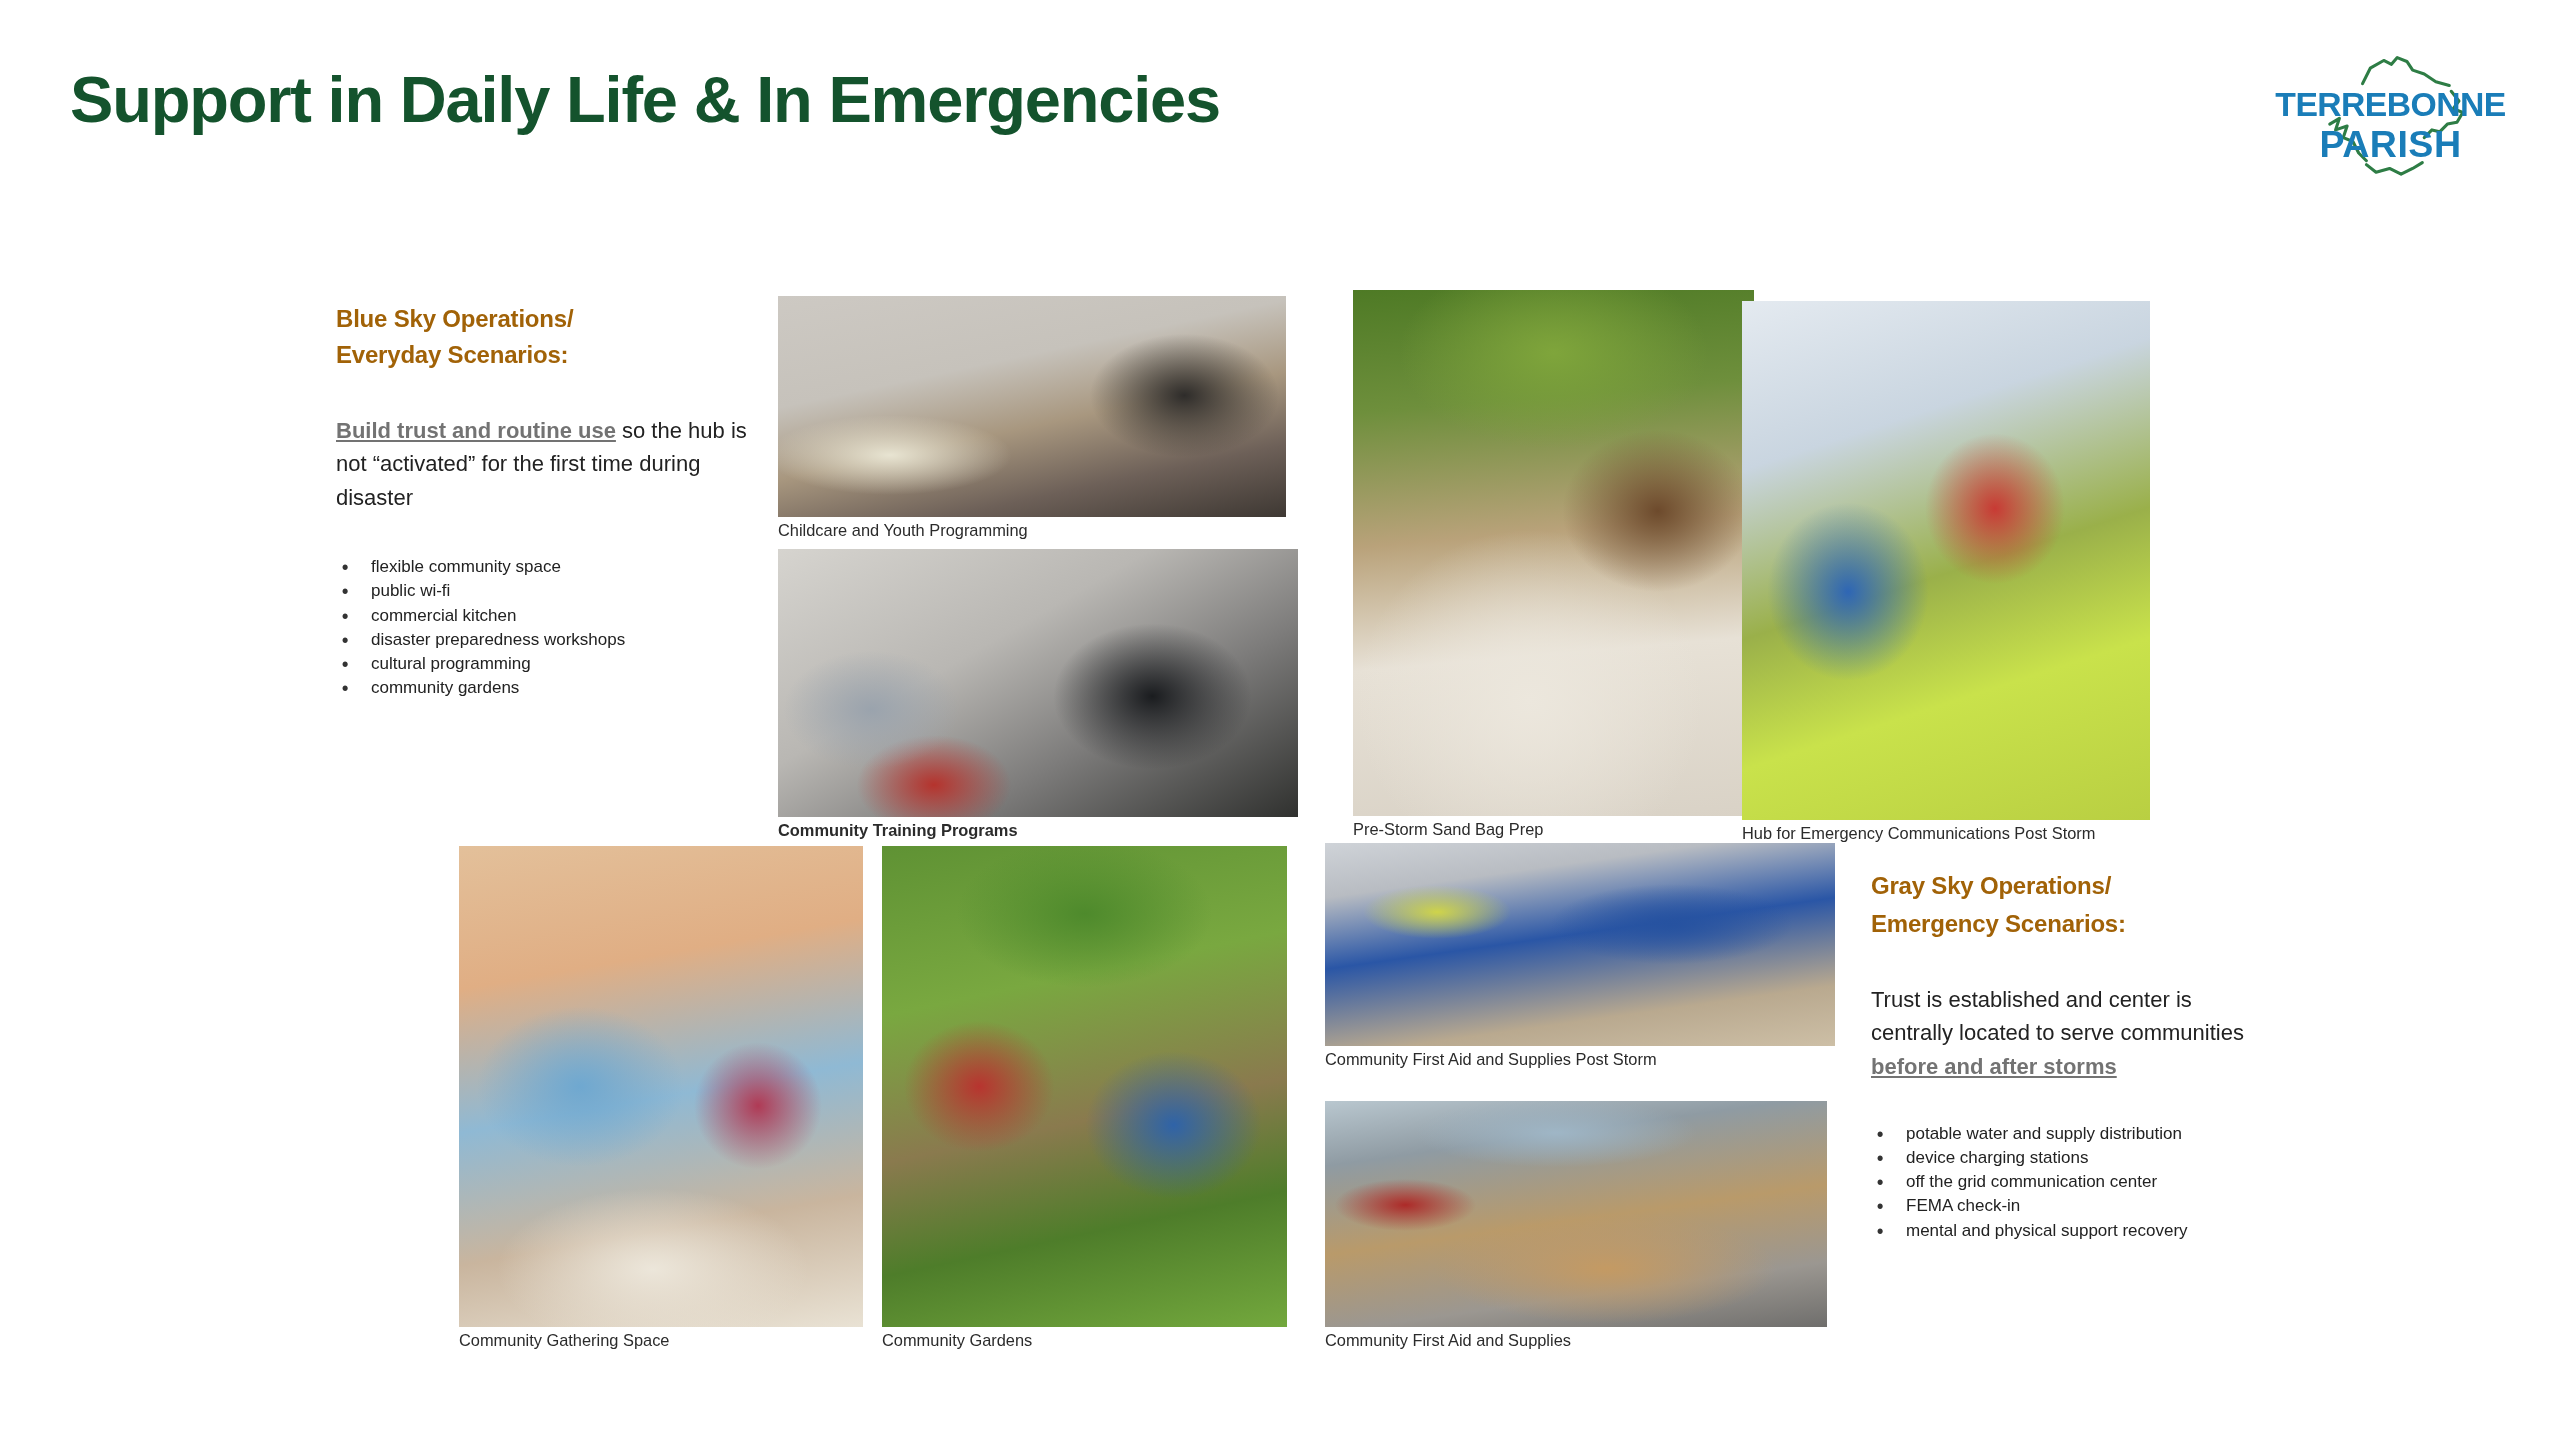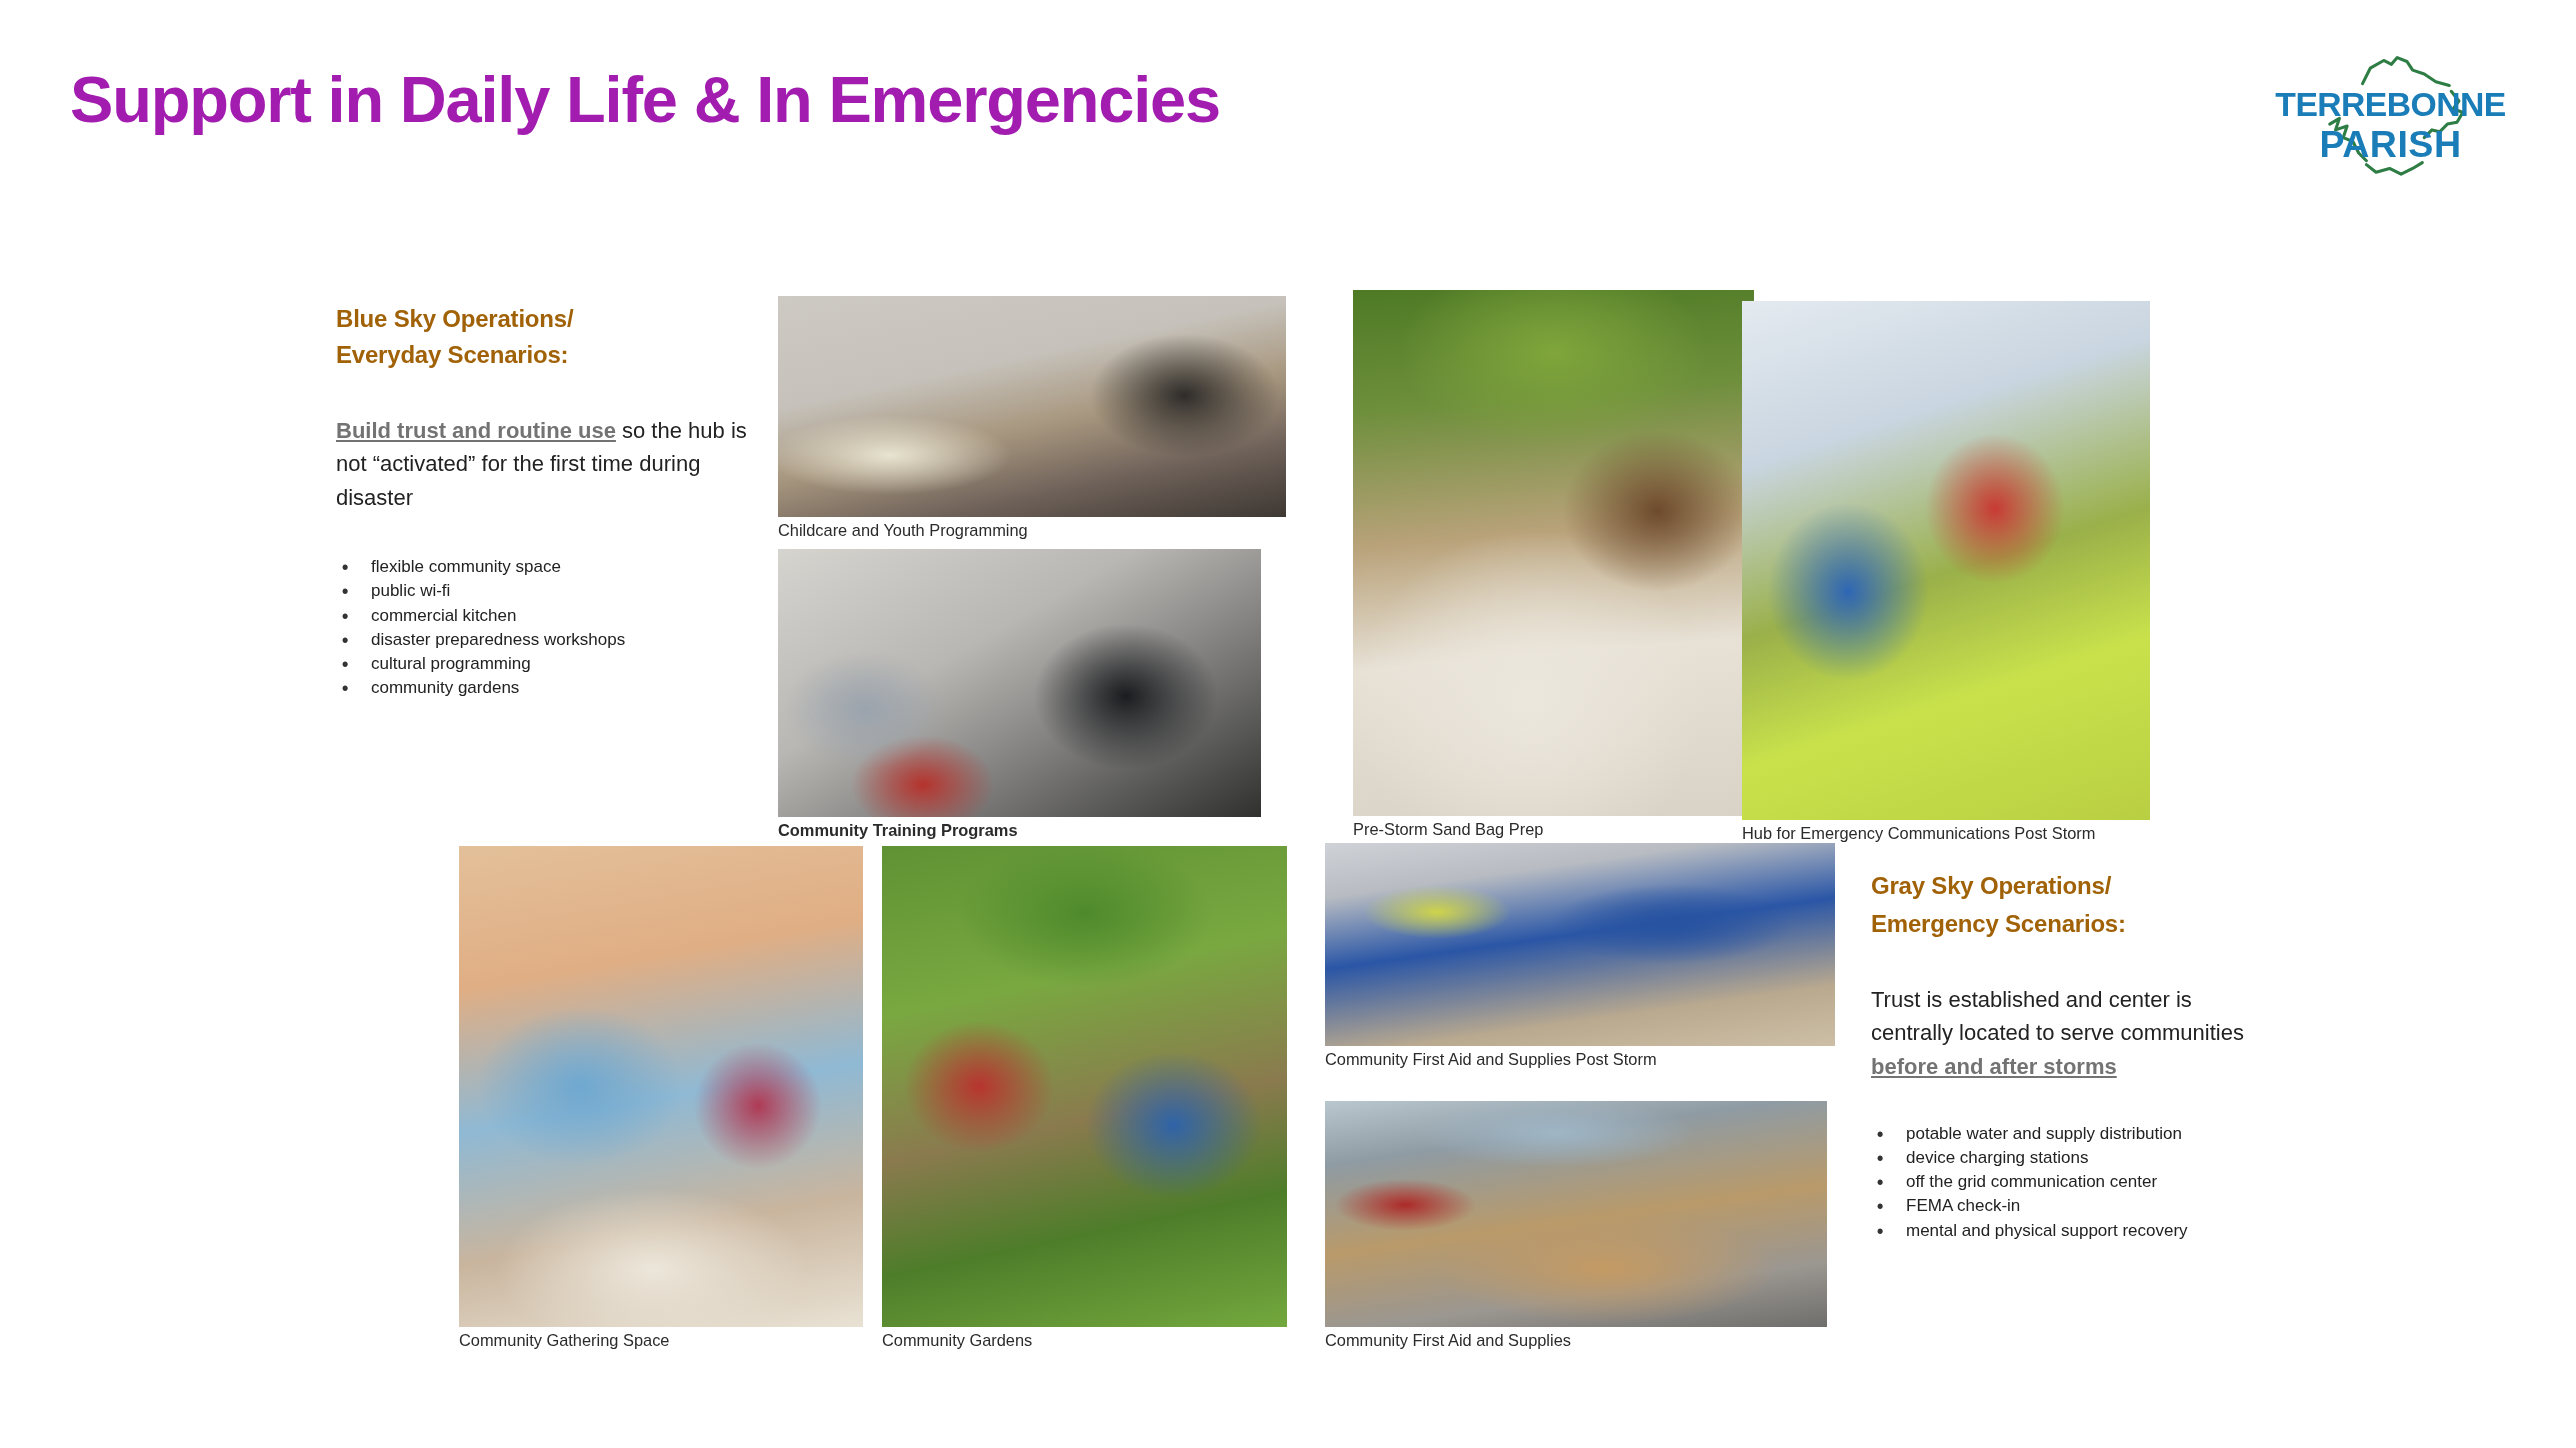--- a/index.html
+++ b/index.html
@@ -8,21 +8,21 @@
     background: #ffffff;
     font-family: "Liberation Sans", sans-serif;
     overflow: hidden;
   }
   .slide { position: relative; width: 2576px; height: 1449px; background: #fff; }
 
   
   .slide-title {
     position: absolute; left: 70px; top: 66px;
     font-size: 65px; font-weight: 700; letter-spacing: -1.2px;
-    color: #a21caf; line-height: 1.05; white-space: nowrap;
+    color: #14532d; line-height: 1.05; white-space: nowrap;
   }
 
   
   .logo { position: absolute; left: 2270px; top: 41px; width: 241px; height: 145px; }
   .logo svg { display: block; width: 241px; height: 145px; }
 
   
   .txt-col { position: absolute; color: #111; }
   .block-heading {
     font-size: 24px; font-weight: 700; line-height: 1.5;
@@ -171,21 +171,21 @@
         <li>FEMA check-in</li>
         <li>mental and physical support recovery</li>
       </ul>
   </div>
 
   <figure class="fig" style="left:778px; top:296px; width:508px; height:221px;">
     <span class="ph ph-childcare"></span>
     <figcaption class="cap">Childcare and Youth Programming</figcaption>
   </figure>
 
-  <figure class="fig" style="left:778px; top:549px; width:483px; height:268px;font-weight:bold;">
+  <figure class="fig" style="left:778px; top:549px; width:520px; height:268px;font-weight:bold;">
     <span class="ph ph-training"></span>
     <figcaption class="cap">Community Training Programs</figcaption>
   </figure>
 
   <figure class="fig" style="left:1325px; top:290px; width:401px; height:526px;margin-left:28px;">
     <span class="ph ph-sandbag"></span>
     <figcaption class="cap">Pre-Storm Sand Bag Prep</figcaption>
   </figure>
 
   <figure class="fig" style="left:1742px; top:301px; width:408px; height:519px;">

